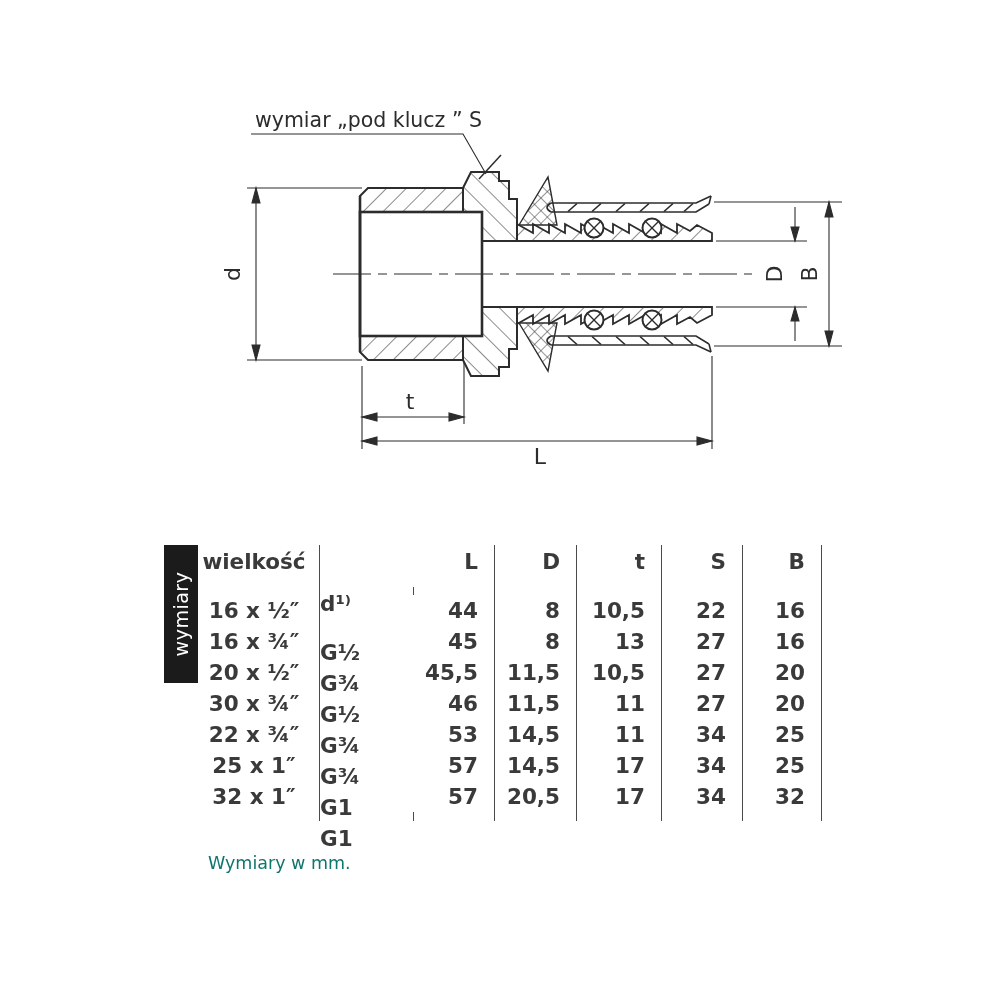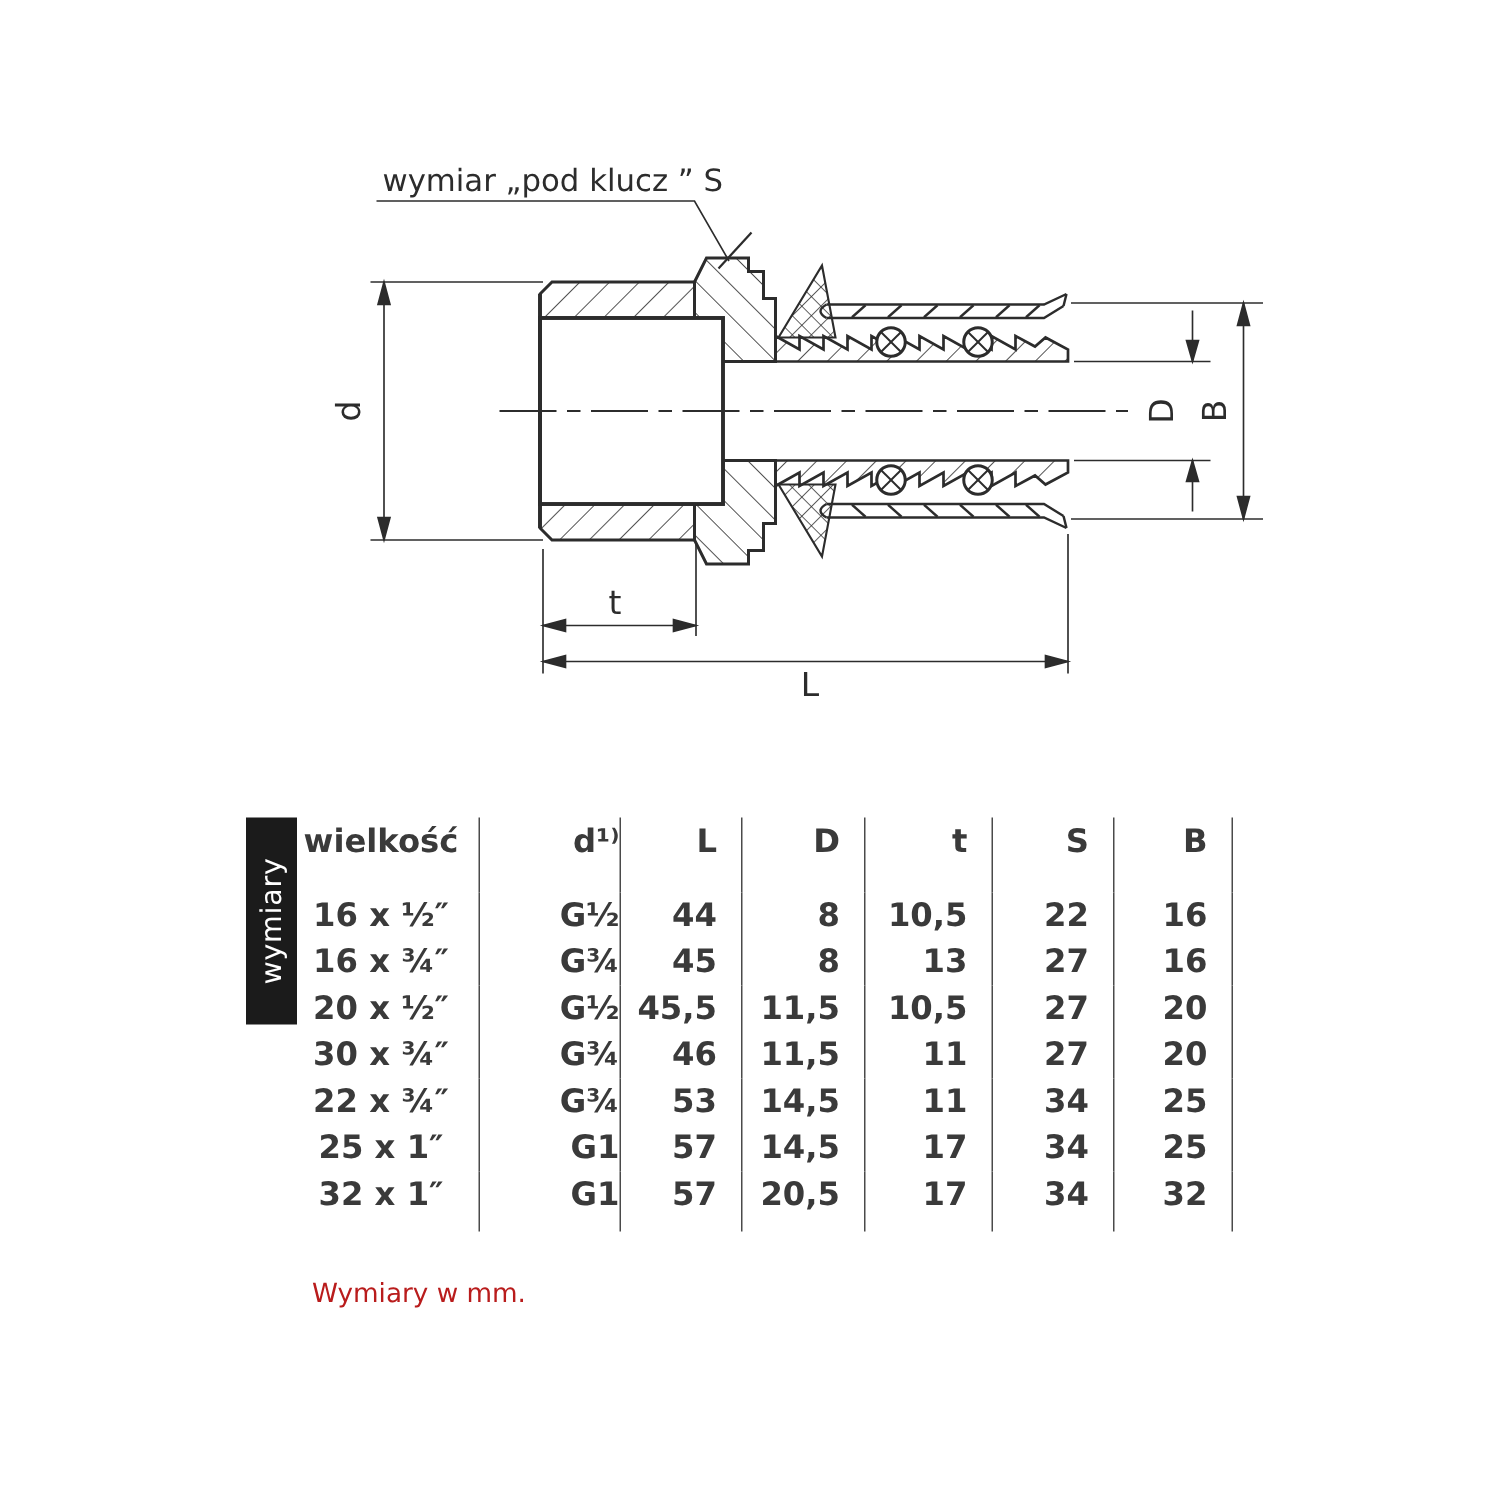--- a/index.html
+++ b/index.html
@@ -18,24 +18,24 @@
   #dim-table{position:absolute;left:198px;top:545px;display:grid;
              grid-template-columns:122px 94px 81px 82px 85px 81px 79px;
              grid-template-rows:50px repeat(7,31px) 9px;
              font-size:21.5px;color:#3a3a3a;}
   #dim-table > div{border-right:1px solid #4a4a4a;box-sizing:border-box;white-space:nowrap;}
   .th{font-weight:600;line-height:30px;padding-top:2px;}
   .td{line-height:31px;font-weight:bold;}
   .sp{height:9px;}
   .a-r{text-align:right;padding-right:16px;}
   .a-r1{text-align:center;padding-right:9px;}
-  .a-c{text-align:right;}
+  .a-c{text-align:left;margin-top:42px;}
 
   
-  #notes{position:absolute;left:208px;top:851px;font-size:17.5px;line-height:24px;color:#b91c1c;}
+  #notes{position:absolute;left:208px;top:851px;font-size:17.5px;line-height:24px;color:#0f766e;}
 </style>
 </head>
 <body>
 
 <div id="page">
 
   <svg id="drawing" viewBox="0 0 1000 520" xmlns="http://www.w3.org/2000/svg">
     <defs>
 
       <pattern id="hatchF" patternUnits="userSpaceOnUse" width="14" height="14" patternTransform="rotate(45)">

